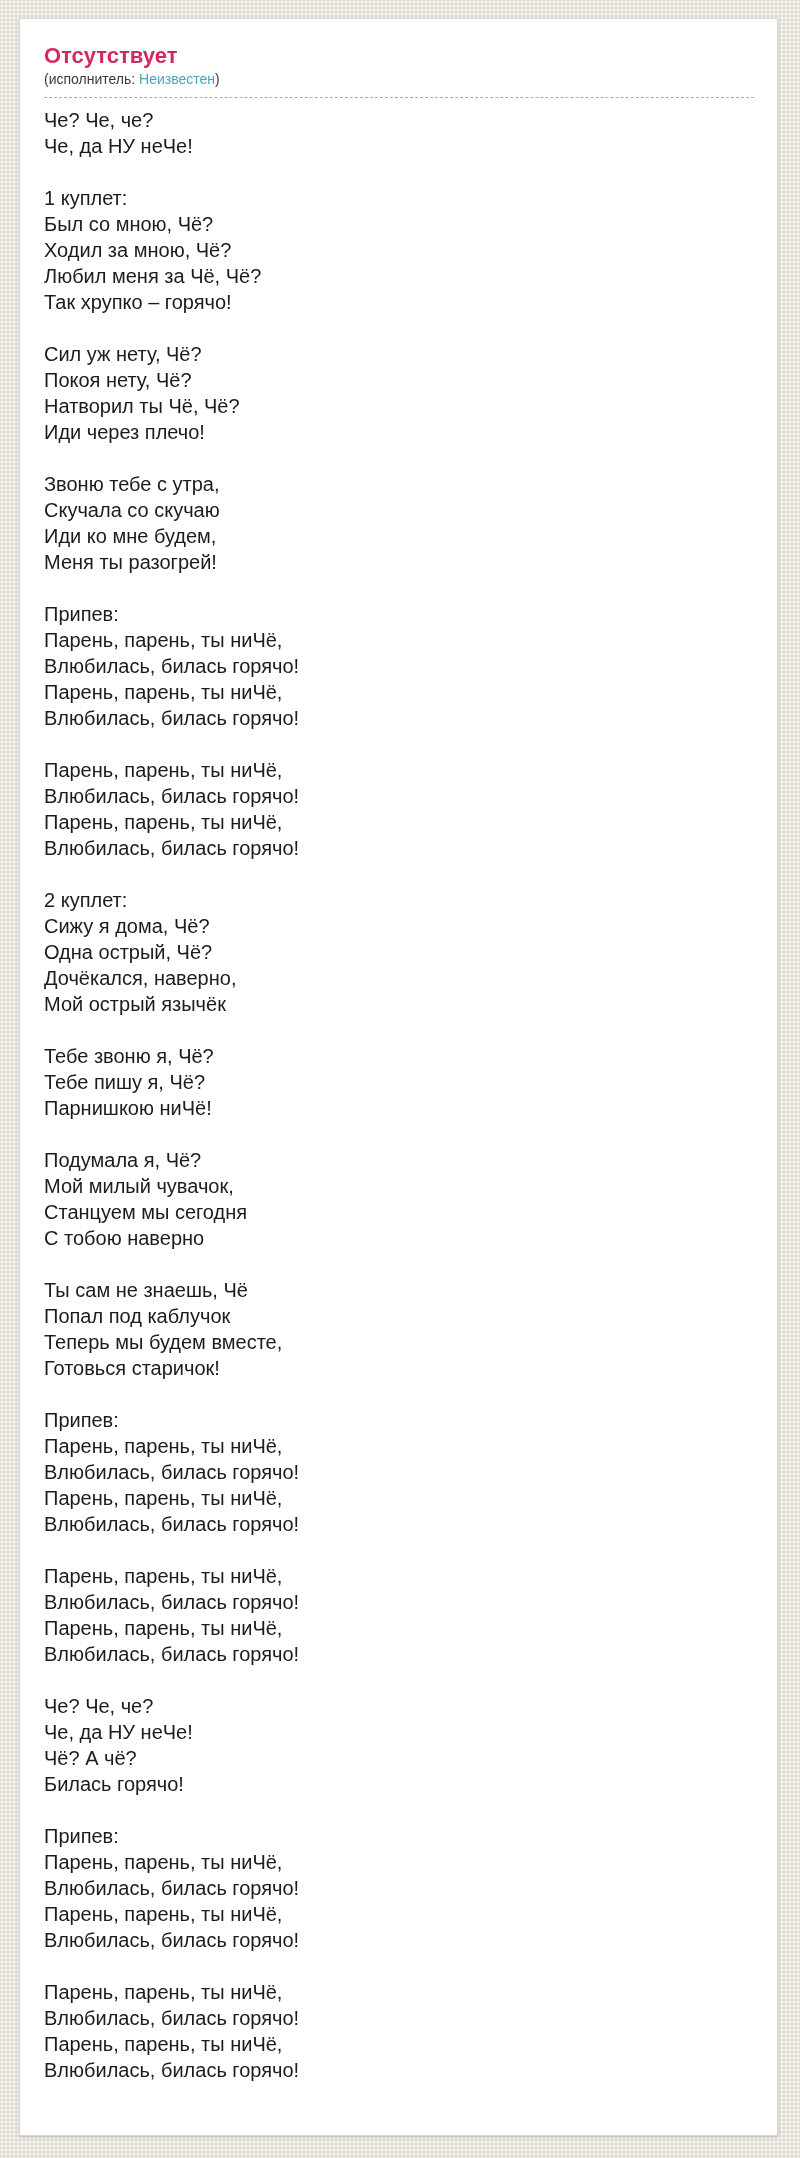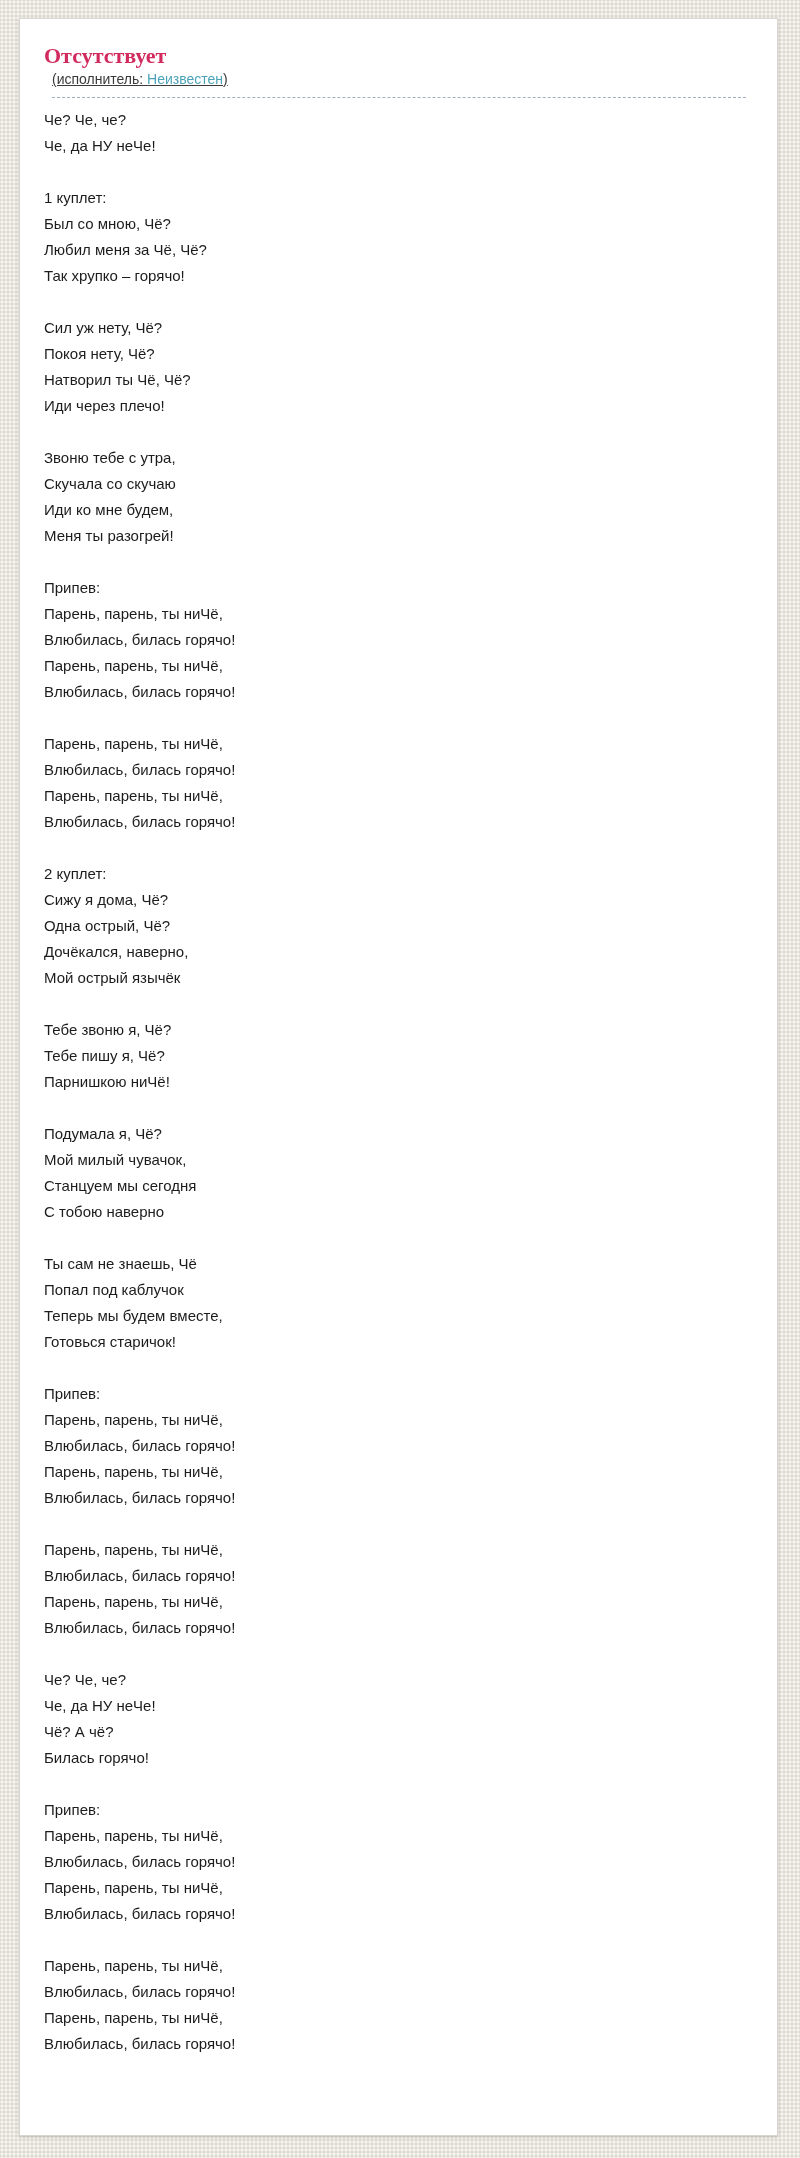--- a/index.html
+++ b/index.html
@@ -30,40 +30,38 @@
     border: 1px solid #d9d6d0;
     box-shadow: 0 1px 3px rgba(0,0,0,0.18);
     padding: 24px 23px 0 24px;
   }
   .song-title {
     margin: 0;
     font-size: 22px;
     line-height: 26px;
     font-weight: bold;
     color: #d22a5e;
-    font-family: Liberation Serif, serif;
   }
   .song-subtitle {
-    margin: 8px;
+    margin: 0;
     margin-top: 2px;
     font-size: 14px;
     line-height: 17px;
     color: #3a3a3a;
     padding-bottom: 9px;
     border-bottom: 1px dashed #9fafc0;
-    text-decoration: underline;
   }
   .artist-link {
     color: #4aa3b8;
     text-decoration: none;
     cursor: pointer;
   }
   .lyrics {
     margin-top: 9px;
-    font-size: 15px;
+    font-size: 20px;
     line-height: 26px;
     color: #1c1c1c;
   }
   .lyric-line {
     height: 26px;
     white-space: pre;
   }
 </style>
 </head>
 <body>
@@ -74,20 +72,21 @@
   <div class="song-subtitle">
     <span>(исполнитель: </span><a class="artist-link">Неизвестен</a><span>)</span>
   </div>
 
   <div class="lyrics">
       <div class="lyric-line">Че? Че, че?</div>
       <div class="lyric-line">Че, да НУ неЧе!</div>
       <div class="lyric-line">&nbsp;</div>
       <div class="lyric-line">1 куплет:</div>
       <div class="lyric-line">Был со мною, Чё?</div>
+      <div class="lyric-line">Ходил за мною, Чё?</div>
       <div class="lyric-line">Любил меня за Чё, Чё?</div>
       <div class="lyric-line">Так хрупко – горячо!</div>
       <div class="lyric-line">&nbsp;</div>
       <div class="lyric-line">Сил уж нету, Чё?</div>
       <div class="lyric-line">Покоя нету, Чё?</div>
       <div class="lyric-line">Натворил ты Чё, Чё?</div>
       <div class="lyric-line">Иди через плечо!</div>
       <div class="lyric-line">&nbsp;</div>
       <div class="lyric-line">Звоню тебе с утра,</div>
       <div class="lyric-line">Скучала со скучаю</div>

